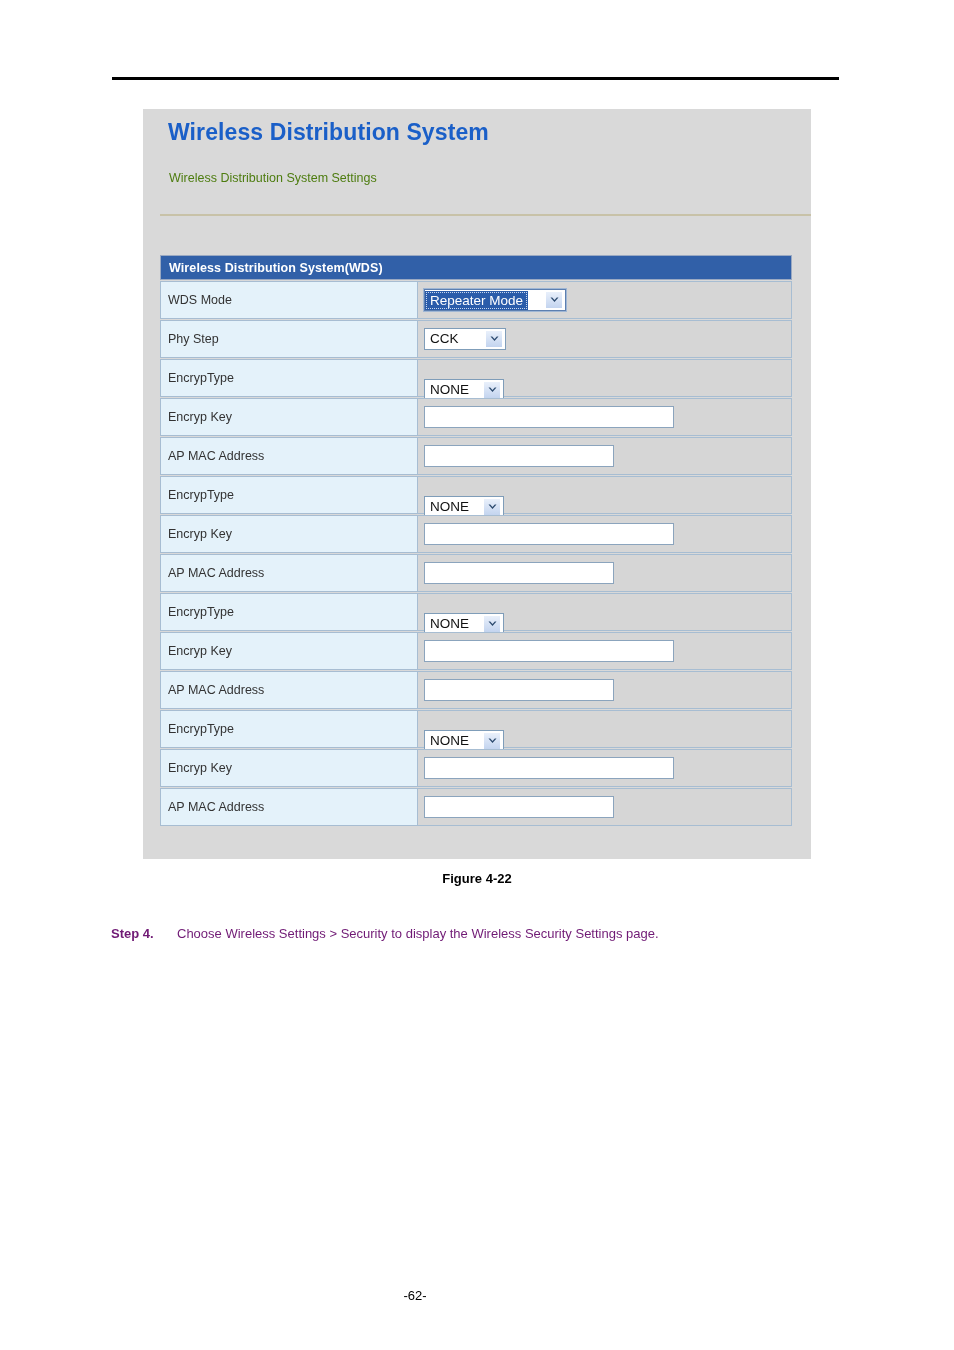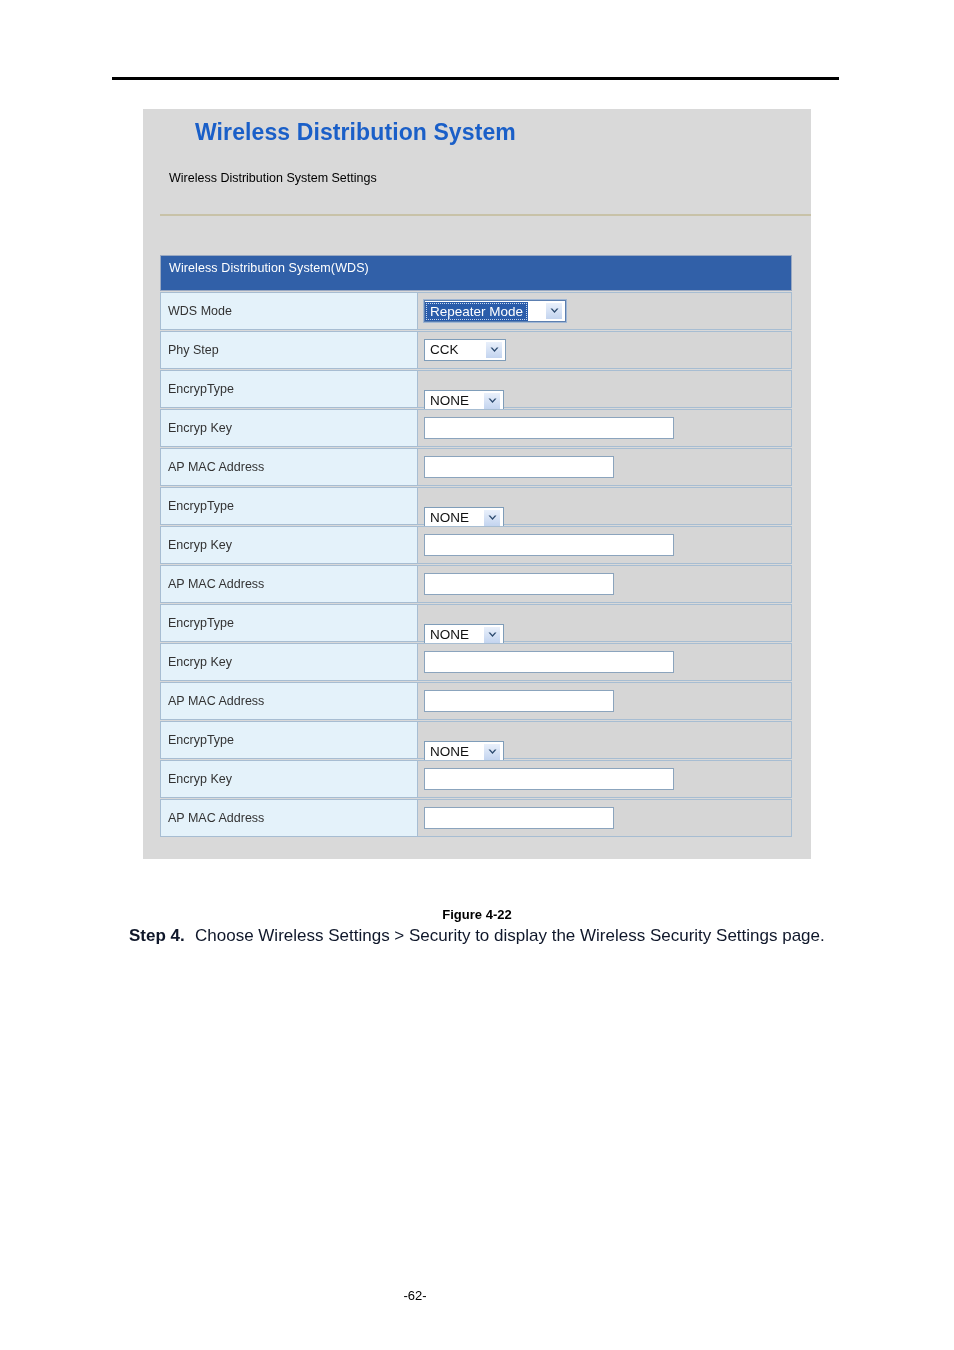--- a/index.html
+++ b/index.html
@@ -50,29 +50,28 @@
 
   .panel-title {
     position: absolute;
     left: 25px;
     top: 10px;
     font-size: 23px;
     font-weight: bold;
     color: #1a5fc8;
     letter-spacing: 0.1px;
     white-space: nowrap;
-    margin-left: 27px;
   }
 
   .panel-subtitle {
     position: absolute;
     left: 26px;
     top: 62px;
     font-size: 12.5px;
-    color: #000000;
+    color: #4d7c0f;
     white-space: nowrap;
   }
 
   .panel-divider {
     position: absolute;
     left: 17px;
     top: 105px;
     width: 651px;
     height: 2px;
     background: #c8c2a8;
@@ -84,22 +83,22 @@
     left: 17px;
     top: 146px;
     width: 632px;
   }
 
   .table-header {
     background: #3160a8;
     border: 1px solid #9aa9c2;
     color: #ffffff;
     font-size: 12.5px;
-    font-weight: normal;
-    height: 36px;
+    font-weight: bold;
+    height: 25px;
     line-height: 25px;
     padding-left: 8px;
     box-sizing: border-box;
     letter-spacing: 0.1px;
   }
 
   .table-row {
     display: flex;
     align-items: stretch;
     height: 38px;
@@ -223,29 +222,28 @@
   
   .figure-caption {
     position: absolute;
     left: 0;
     top: 871px;
     width: 954px;
     text-align: center;
     font-size: 13px;
     font-weight: bold;
     color: #000000;
-    margin-top: 36px;
   }
 
   .step-block {
     position: absolute;
-    left: 129px;
+    left: 111px;
     top: 926px;
-    font-size: 17px;
-    color: #0f172a;
+    font-size: 13px;
+    color: #701a75;
     white-space: nowrap;
   }
   .step-label {
     font-weight: bold;
     display: inline-block;
     width: 66px;
   }
 </style>
 </head>
 <body>

